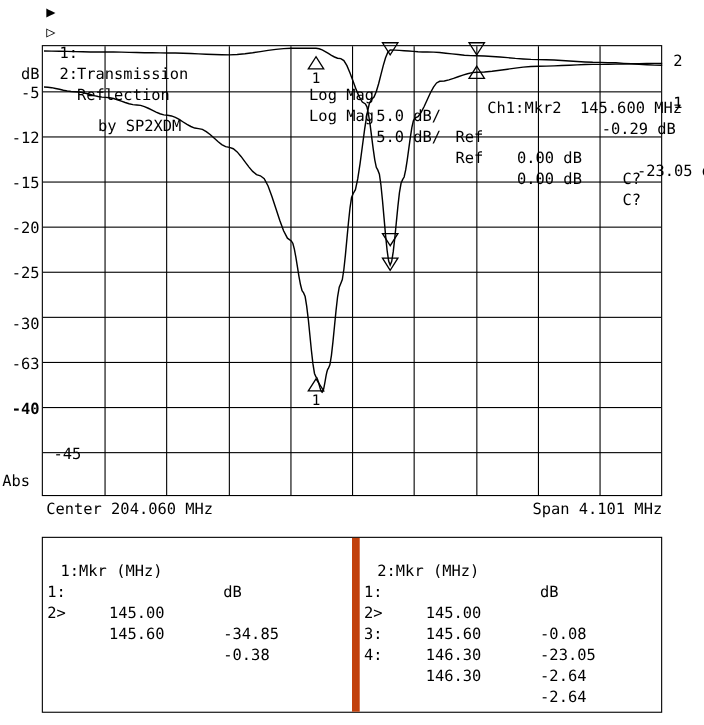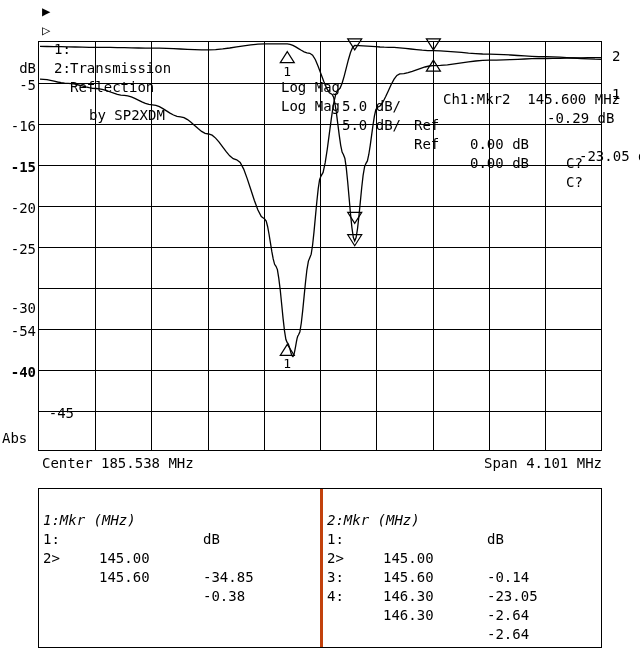--- a/index.html
+++ b/index.html
@@ -139,32 +139,32 @@
     border: 1px solid #000;
     box-sizing: border-box;
     display: flex;
   }
   .tbl {
     width: 50%;
     box-sizing: border-box;
     position: relative;
     padding: 3px 0 0 4px;
   }
-  .tbl.right { border-left: 3px solid #c2410c; }
+  .tbl.right { border-left: 7px solid #c2410c; }
   .trow {
     font-size: 14px;
     line-height: 19px;
     white-space: pre;
     position: relative;
     height: 19px;
   }
   .trow .c-id { position: absolute; left: 0; }
   .trow .c-freq { position: absolute; left: 56px; }
   .trow .c-db { position: absolute; left: 160px; text-align: left; }
-  .thead .c-freq { position: absolute; left: 0; font-style: italic; }
+  .thead .c-freq { position: absolute; left: 12px; }
   .thead .c-db { position: absolute; left: 160px; }
 
   svg.trace { position: absolute; left: 0; top: 0; overflow: visible; }
 </style>
 </head>
 <body>
 
 <div id="screen">
 
   <div class="hdr-row" id="hdr1">
@@ -184,26 +184,26 @@
     <span class="lbl" style="left:32px;">Reflection</span>
     <span class="fmt">Log Mag</span>
     <span class="scl">5.0 dB/</span>
     <span class="refw">Ref</span>
     <span class="refv">0.00 dB</span>
     <span class="cflag">C?</span>
   </div>
 
   <div id="ylab-unit">dB</div>
   <div class="ylab" style="top:78px;">-5</div>
-  <div class="ylab" style="top:119px;">-16</div>
-  <div class="ylab" style="top:160px;font-weight:bold;">-15</div>
+  <div class="ylab" style="top:119px;">-12</div>
+  <div class="ylab" style="top:160px;">-15</div>
   <div class="ylab" style="top:201px;text-align:right;">-20</div>
   <div class="ylab" style="top:242px;">-25</div>
-  <div class="ylab" style="top:301px;">-30</div>
-  <div class="ylab" style="top:324px;">-54</div>
+  <div class="ylab" style="top:288px;">-30</div>
+  <div class="ylab" style="top:324px;">-63</div>
   <div class="ylab" style="top:365px;font-weight:bold;">-40</div>
   <div class="ylab" style="top:406px;padding-left:38px;">-45</div>
   <div id="ylab-abs">Abs</div>
 
   <div id="plot">
 
     <div class="gridline-h" style="top:41px;"></div>
     <div class="gridline-h" style="top:82px;"></div>
     <div class="gridline-h" style="top:123px;"></div>
     <div class="gridline-h" style="top:164px;"></div>
@@ -242,21 +242,21 @@
     <div class="note" id="note-dev2">by SP2XDM</div>
 
     <div class="mkrbox" id="mkr-ch1"><span>Ch1:Mkr2</span>  <span>145.600 MHz</span></div>
     <div class="mkrbox" id="mkr-ch1b">-0.29 dB</div>
     <div class="mkrbox" id="mkr-ch2b">-23.05 dB</div>
   </div>
 
   <div class="edgedigit" id="edge1">2</div>
   <div class="edgedigit" id="edge2">1</div>
 
-  <div id="axis-center">Center 185.538 MHz</div>
+  <div id="axis-center">Center 204.060 MHz</div>
   <div id="axis-span">Span 4.101 MHz</div>
 
   <div id="tables">
     <div class="tbl left">
       <div class="trow thead">
         <span class="c-freq">1:Mkr (MHz)</span>
         <span class="c-db">dB</span>
       </div>
       <div class="trow">
         <span class="c-id">1:</span>
@@ -270,21 +270,21 @@
       </div>
     </div>
     <div class="tbl right">
       <div class="trow thead">
         <span class="c-freq">2:Mkr (MHz)</span>
         <span class="c-db">dB</span>
       </div>
       <div class="trow">
         <span class="c-id">1:</span>
         <span class="c-freq">145.00</span>
-        <span class="c-db">-0.14</span>
+        <span class="c-db">-0.08</span>
       </div>
       <div class="trow">
         <span class="c-id">2&gt;</span>
         <span class="c-freq">145.60</span>
         <span class="c-db">-23.05</span>
       </div>
       <div class="trow">
         <span class="c-id">3:</span>
         <span class="c-freq">146.30</span>
         <span class="c-db">-2.64</span>

